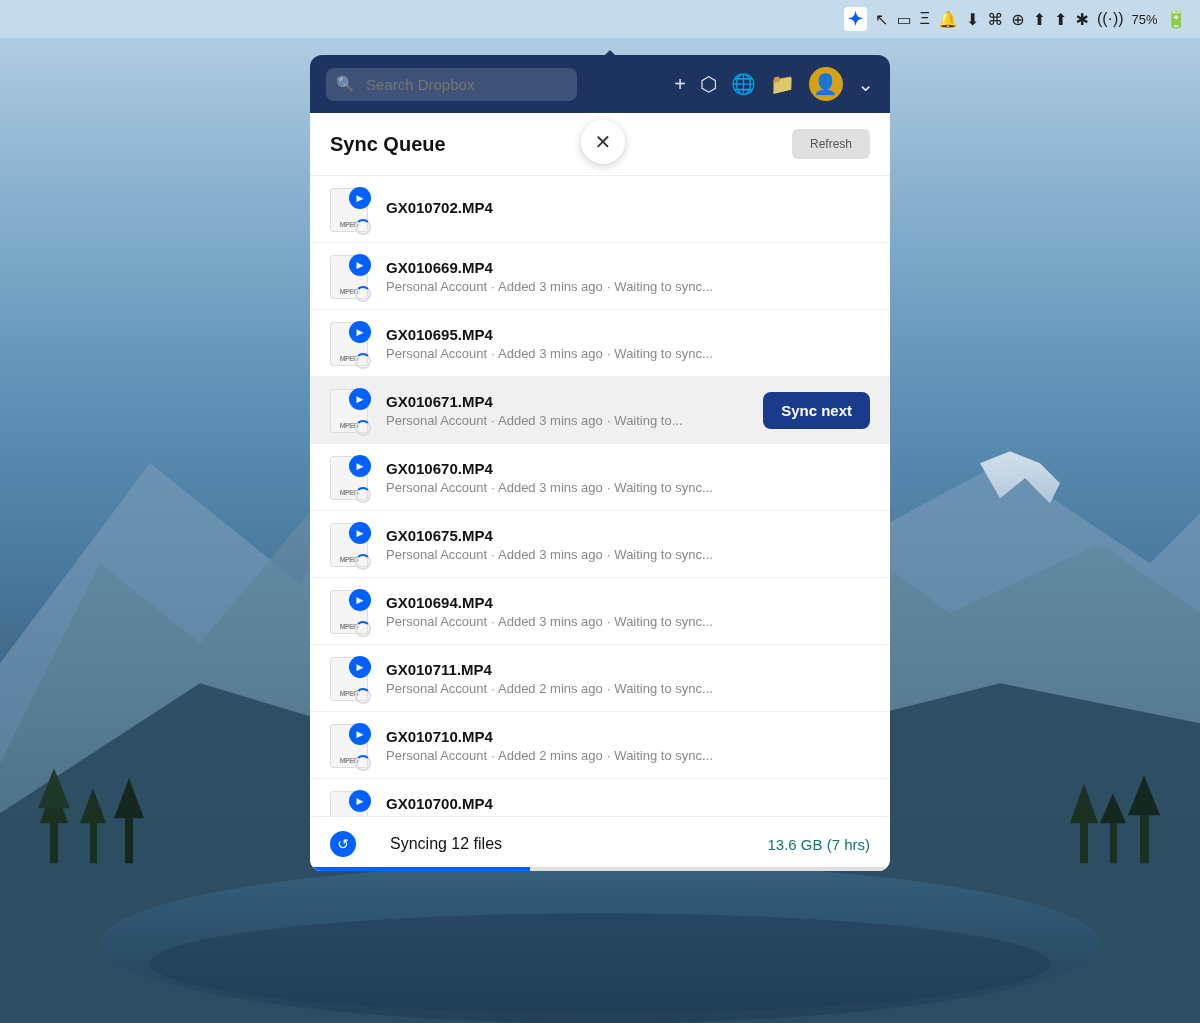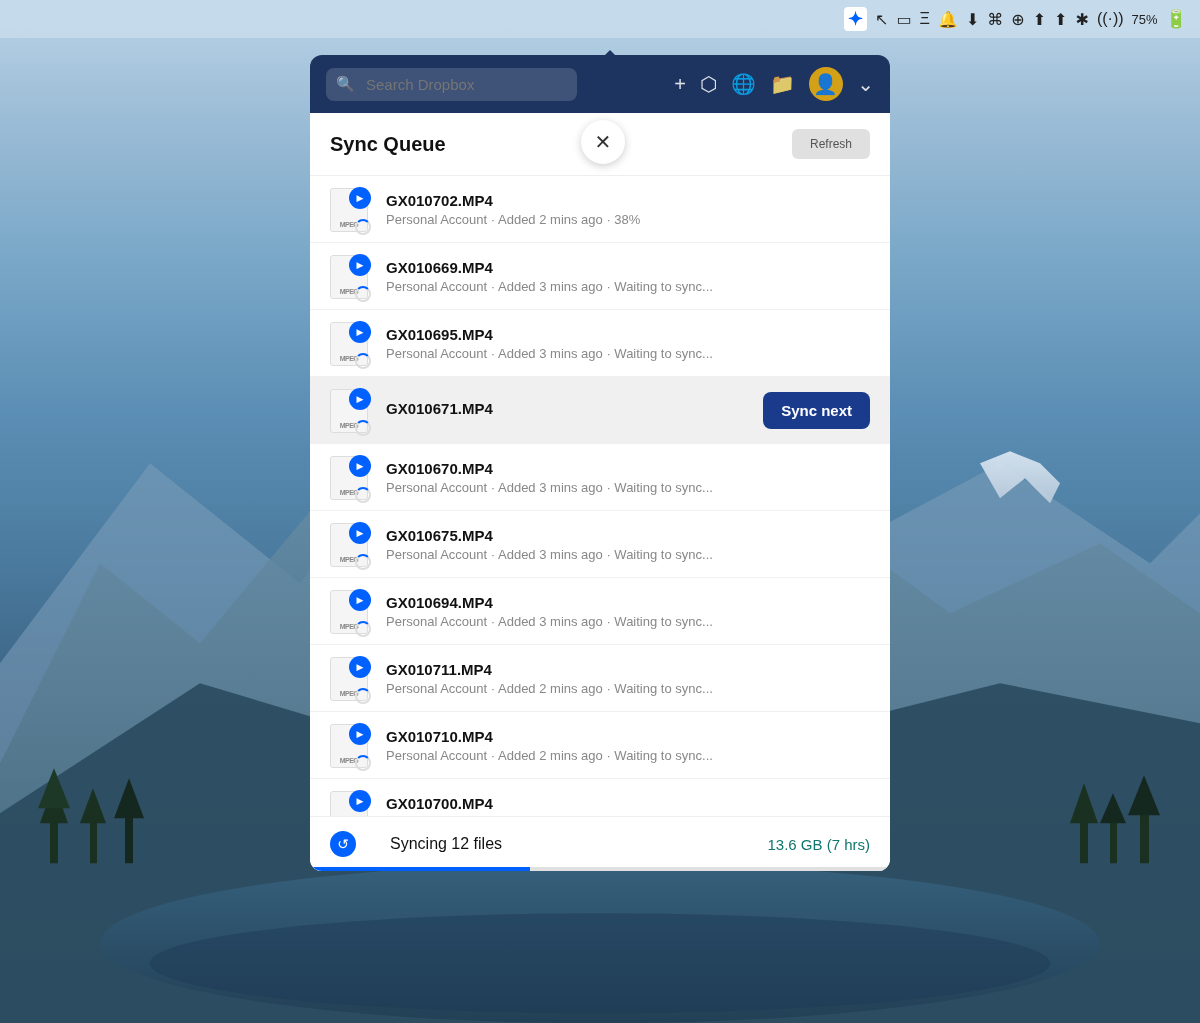--- a/index.html
+++ b/index.html
@@ -501,21 +501,20 @@
 
     <div class="file-item">
           <div class="file-icon">
             <div class="file-icon-bg">
               <div class="file-icon-go"></div>
               <div class="sync-spinner"></div>
             </div>
           </div>
           <div class="file-info">
             <div class="file-name">GX010702.MP4</div>
-            <div class="file-meta">Personal Account · Added 2 mins ago · 38%</div>
           </div>
         </div>
         <div class="file-item">
           <div class="file-icon">
             <div class="file-icon-bg">
               <div class="file-icon-go"></div>
               <div class="sync-spinner"></div>
             </div>
           </div>
           <div class="file-info">
@@ -537,20 +536,21 @@
         </div>
         <div class="file-item highlighted">
           <div class="file-icon">
             <div class="file-icon-bg">
               <div class="file-icon-go"></div>
               <div class="sync-spinner"></div>
             </div>
           </div>
           <div class="file-info">
             <div class="file-name">GX010671.MP4</div>
+            <div class="file-meta">Personal Account · Added 3 mins ago · Waiting to...</div>
           </div>
           <button class="sync-next-button">Sync next</button>
         </div>
         <div class="file-item">
           <div class="file-icon">
             <div class="file-icon-bg">
               <div class="file-icon-go"></div>
               <div class="sync-spinner"></div>
             </div>
           </div>

